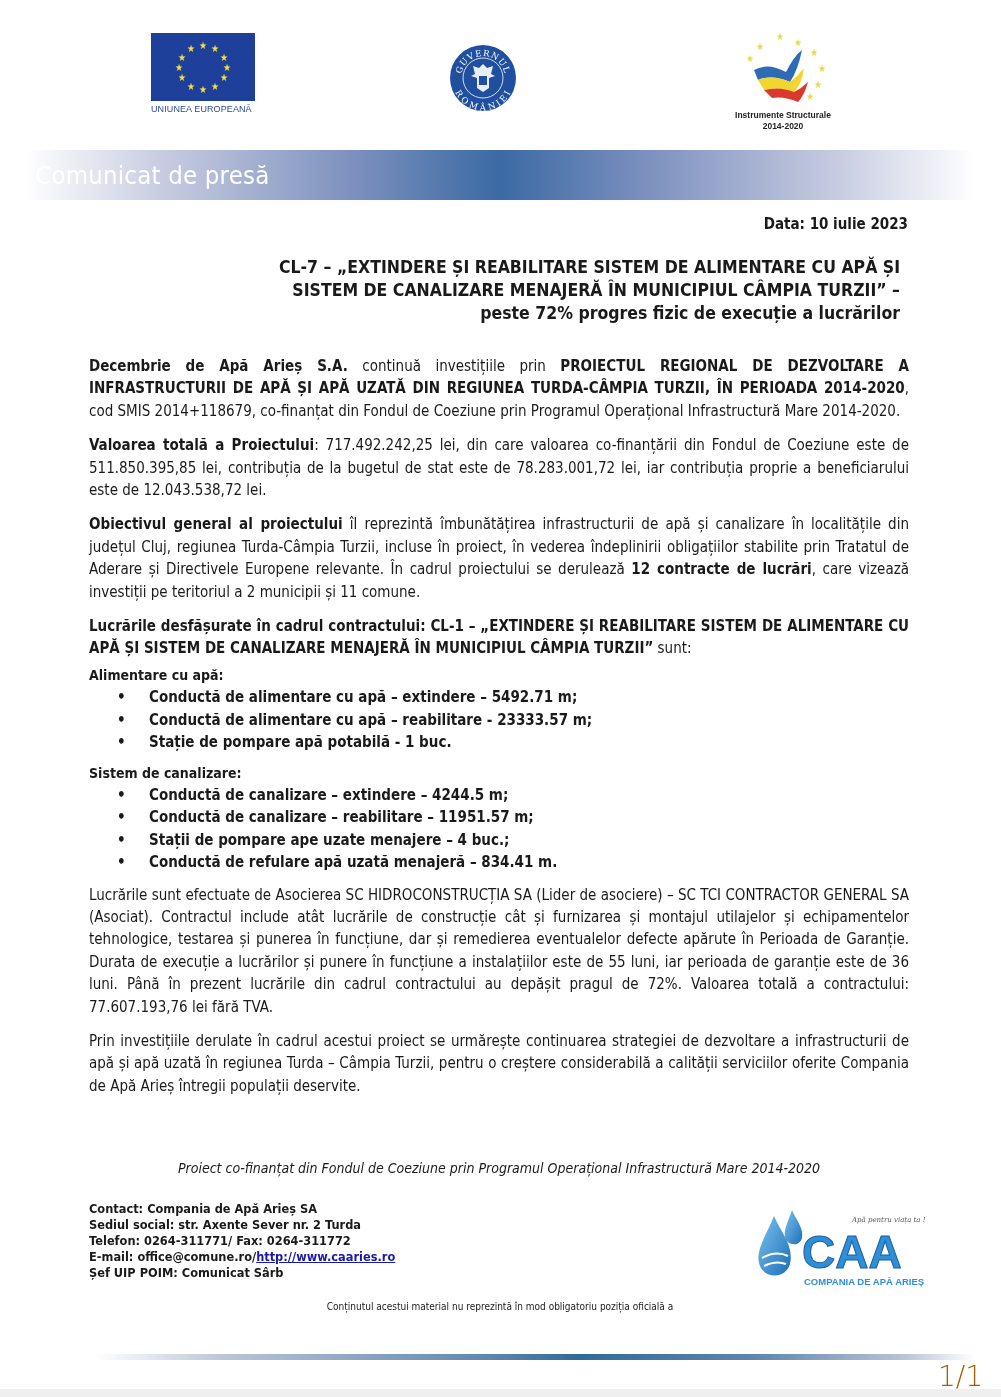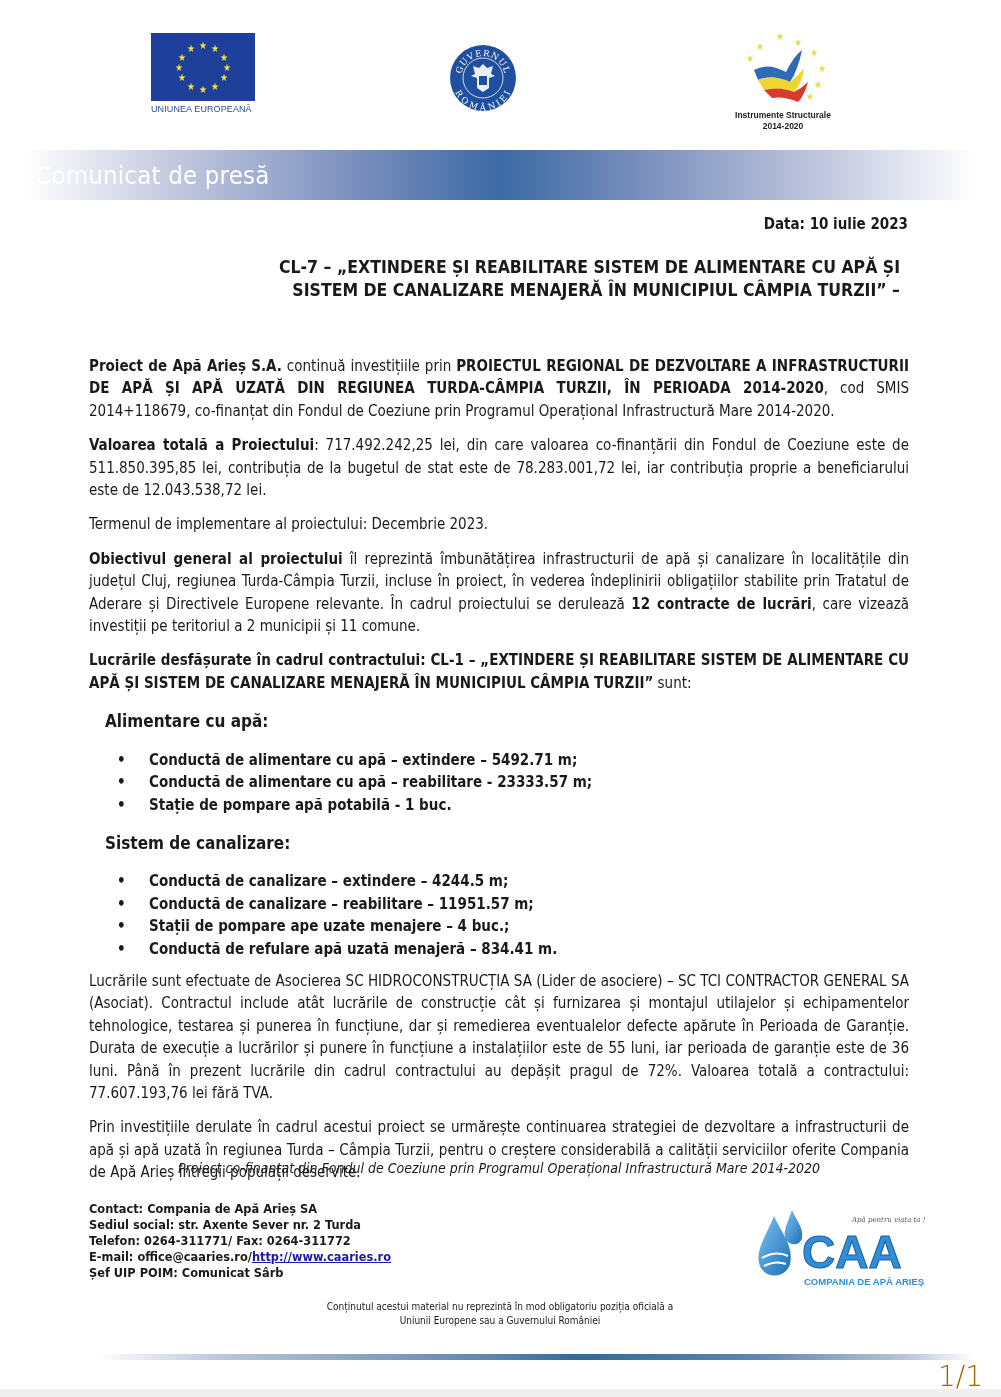--- a/index.html
+++ b/index.html
@@ -23,21 +23,21 @@
     .banner-title { color: #ffffff; font-size: 25px; font-family: "DejaVu Sans", sans-serif; letter-spacing: 0.2px; transform: scaleX(0.92); }
 
     .date { right: 93px; top: 215px; font-size: 15px; font-weight: bold; text-align: center; }
 
     .title { left: 100px; width: 800px; top: 256px; text-align: right; font-size: 17.5px; font-weight: bold; line-height: 23px; }
 
     .body { left: 89px; width: 820px; font-size: 15px; line-height: 22.4px; text-align: justify; }
     .p { margin: 0 0 12px 0; }
     b { font-weight: bold; }
 
-    .subhead { font-weight: bold; margin: 16px; font-size: 17px; }
+    .subhead { font-weight: bold; margin: 0; font-size: 14px; }
     ul.bullets { list-style: none; margin: 0 0 8px 0; padding: 0; font-weight: bold; }
     ul.bullets li { position: relative; padding-left: 60px; line-height: 22.4px; }
     ul.bullets li::before { content: "•"; position: absolute; left: 28px; font-size: 15px; }
 
     .footnote { left: 89px; width: 820px; top: 1160px; text-align: center; font-style: italic; font-size: 14px; }
 
     .contact { left: 89px; top: 1201px; font-family: "DejaVu Sans", sans-serif; font-weight: bold; font-size: 11.4px; line-height: 16px; }
     .contact a { color: #1a1aa6; text-decoration: underline; }
 
     .caa-logo { left: 752px; top: 1206px; width: 190px; height: 85px; }
@@ -112,28 +112,28 @@
 
 <div class="abs banner">
   <span class="banner-title">Comunicat de presă</span>
 </div>
 
 <div class="abs date">Data: 10 iulie 2023</div>
 
 <div class="abs title">
   <div>CL-7 – „EXTINDERE ȘI REABILITARE SISTEM DE ALIMENTARE CU APĂ ȘI</div>
   <div>SISTEM DE CANALIZARE MENAJERĂ ÎN MUNICIPIUL CÂMPIA TURZII” –</div>
+  <div>peste 72% progres fizic de execuție a lucrărilor</div>
 </div>
 
 <div class="abs body" style="top:355px;">
-  <p class="p"><b>Proiect de Apă Arieș S.A.</b><span> continuă investițiile prin </span><b>PROIECTUL REGIONAL DE DEZVOLTARE A INFRASTRUCTURII DE APĂ ȘI APĂ UZATĂ DIN REGIUNEA TURDA-CÂMPIA TURZII, ÎN PERIOADA 2014-2020</b><span>, cod SMIS 2014+118679, co-finanțat din Fondul de Coeziune prin Programul Operațional Infrastructură Mare 2014-2020.</span></p>
+  <p class="p"><b>Decembrie de Apă Arieș S.A.</b><span> continuă investițiile prin </span><b>PROIECTUL REGIONAL DE DEZVOLTARE A INFRASTRUCTURII DE APĂ ȘI APĂ UZATĂ DIN REGIUNEA TURDA-CÂMPIA TURZII, ÎN PERIOADA 2014-2020</b><span>, cod SMIS 2014+118679, co-finanțat din Fondul de Coeziune prin Programul Operațional Infrastructură Mare 2014-2020.</span></p>
 
   <p class="p"><b>Valoarea totală a Proiectului</b><span>: 717.492.242,25 lei, din care valoarea co-finanțării din Fondul de Coeziune este de  511.850.395,85 lei, contribuția de la bugetul de stat este de 78.283.001,72 lei, iar contribuția proprie a beneficiarului este de 12.043.538,72 lei.</span></p>
 
-  <p class="p">Termenul de implementare al proiectului: Decembrie 2023.</p>
 
   <p class="p"><b>Obiectivul general al proiectului</b><span> îl reprezintă îmbunătățirea infrastructurii de apă și canalizare în localitățile din județul Cluj, regiunea Turda-Câmpia Turzii, incluse în proiect, în vederea îndeplinirii obligațiilor stabilite prin Tratatul de Aderare și Directivele Europene relevante.  În cadrul proiectului se derulează </span><b>12 contracte de lucrări</b><span>, care vizează investiții pe teritoriul a 2 municipii și 11 comune.</span></p>
 
   <p class="p" style="margin-bottom:4px"><b>Lucrările desfășurate în cadrul contractului: CL-1 – „EXTINDERE ȘI REABILITARE SISTEM DE ALIMENTARE CU APĂ ȘI SISTEM DE CANALIZARE MENAJERĂ ÎN MUNICIPIUL CÂMPIA TURZII”</b><span> sunt:</span></p>
 
   <div class="subhead">Alimentare cu apă:</div>
   <ul class="bullets">
     <li>Conductă de alimentare cu apă – extindere – 5492.71 m;</li>
     <li>Conductă de alimentare cu apă – reabilitare - 23333.57 m;</li>
     <li>Stație de pompare apă potabilă - 1 buc.</li>
@@ -151,21 +151,21 @@
 
   <p class="p">Prin investițiile derulate în cadrul acestui proiect se urmărește continuarea strategiei de dezvoltare a infrastructurii de apă și apă uzată în regiunea Turda – Câmpia Turzii, pentru o creștere considerabilă a calității serviciilor oferite Compania de Apă Arieș întregii populații deservite.</p>
 </div>
 
 <div class="abs footnote">Proiect co-finanțat din Fondul de Coeziune prin Programul Operațional Infrastructură Mare 2014-2020</div>
 
 <div class="abs contact">
   <div>Contact: Compania de Apă Arieș SA</div>
   <div>Sediul social: str. Axente Sever nr. 2 Turda</div>
   <div>Telefon: 0264-311771/ Fax: 0264-311772</div>
-  <div><span>E-mail: office@caaries.ro/</span><a>http://www.caaries.ro</a></div>
+  <div><span>E-mail: office@comune.ro/</span><a>http://www.caaries.ro</a></div>
   <div>Șef UIP POIM: Comunicat Sârb</div>
 </div>
 
 <div class="abs caa-logo">
   <svg width="190" height="85" viewBox="0 0 190 85">
     <defs>
       <linearGradient id="drop" x1="0" y1="0" x2="1" y2="1">
         <stop offset="0" stop-color="#7cc3ef"></stop>
         <stop offset="1" stop-color="#1c6fb8"></stop>
       </linearGradient>
@@ -175,18 +175,17 @@
     <path d="M10 52 Q24 44 36 50" stroke="#ffffff" stroke-width="2" fill="none"></path>
     <path d="M12 60 Q24 54 34 58" stroke="#ffffff" stroke-width="2" fill="none"></path>
     <text x="50" y="62" font-family="Liberation Sans, sans-serif" font-weight="bold" font-size="46" fill="#2f8fd6" stroke="#1d5fa3" stroke-width="1">CAA</text>
     <text x="100" y="16" font-family="DejaVu Serif, serif" font-style="italic" font-size="7" fill="#555">Apă pentru viața ta !</text>
     <text x="52" y="79" font-family="Liberation Sans, sans-serif" font-weight="bold" font-size="9.5" fill="#2f8fd6">COMPANIA DE APĂ ARIEȘ</text>
   </svg>
 </div>
 
 <div class="abs disclaimer">
   <div>Conținutul acestui material nu reprezintă în mod obligatoriu poziția oficială a</div>
-  <div>Uniunii Europene sau a Guvernului României</div>
 </div>
 
 <div class="abs bottom-bar"></div>
 <div class="abs page-num">1/1</div>
 <div class="abs bottom-strip"></div>
 
 </body></html>

